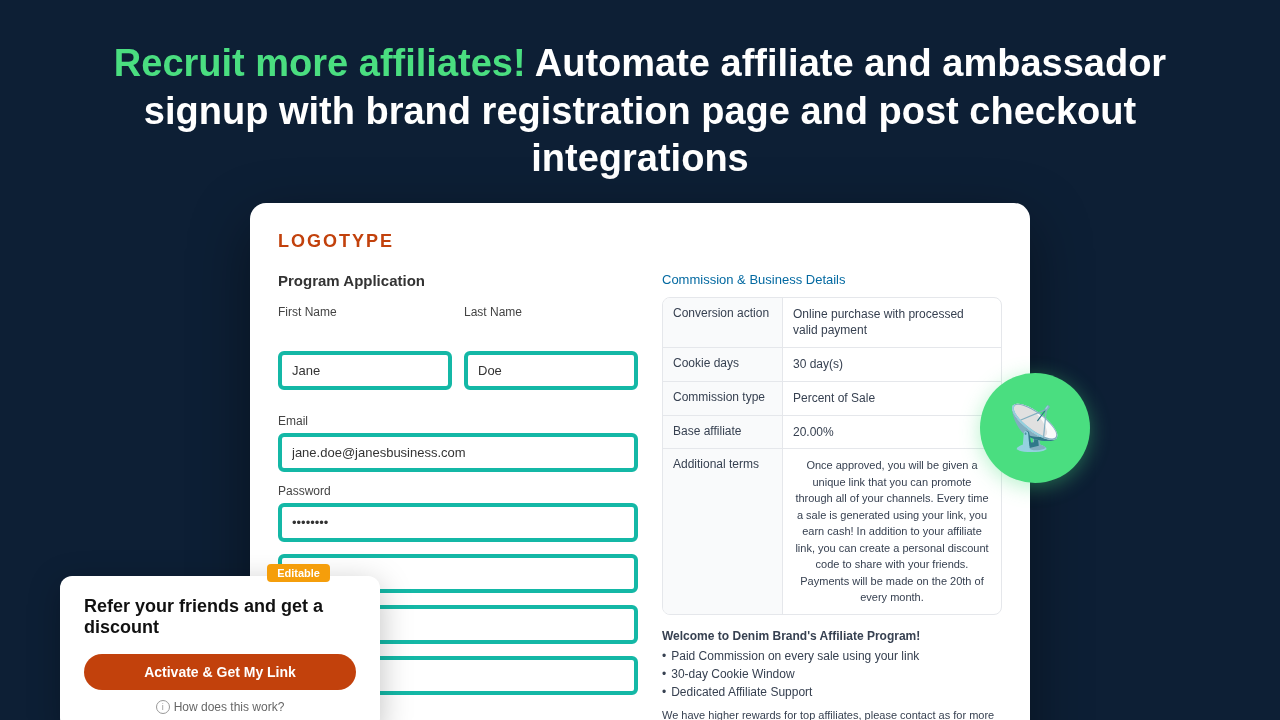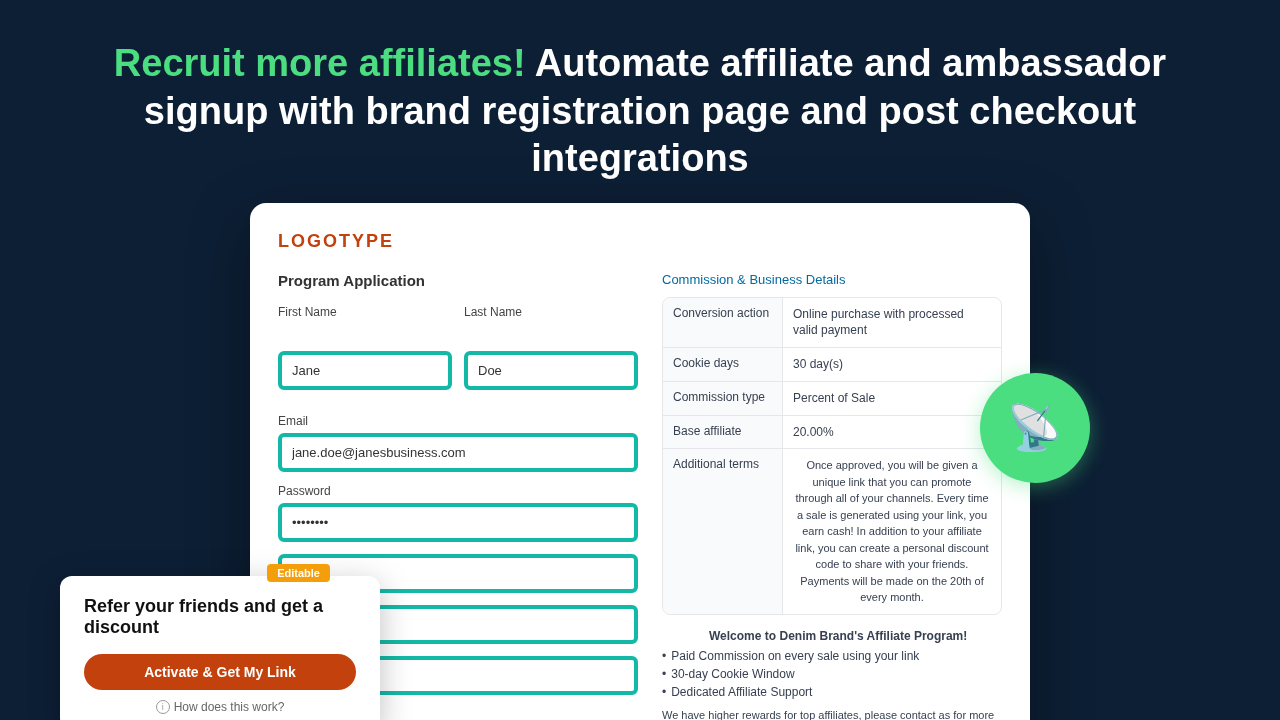--- a/index.html
+++ b/index.html
@@ -248,21 +248,20 @@
 
     .welcome-section {
       font-size: 12px;
       color: #374151;
     }
 
     .welcome-title {
       font-weight: 600;
       margin-bottom: 6px;
       font-size: 12px;
-      margin-left: 47px;
     }
 
     .welcome-list {
       list-style: none;
       margin-bottom: 8px;
     }
 
     .welcome-list li {
       margin-bottom: 4px;
       display: flex;

